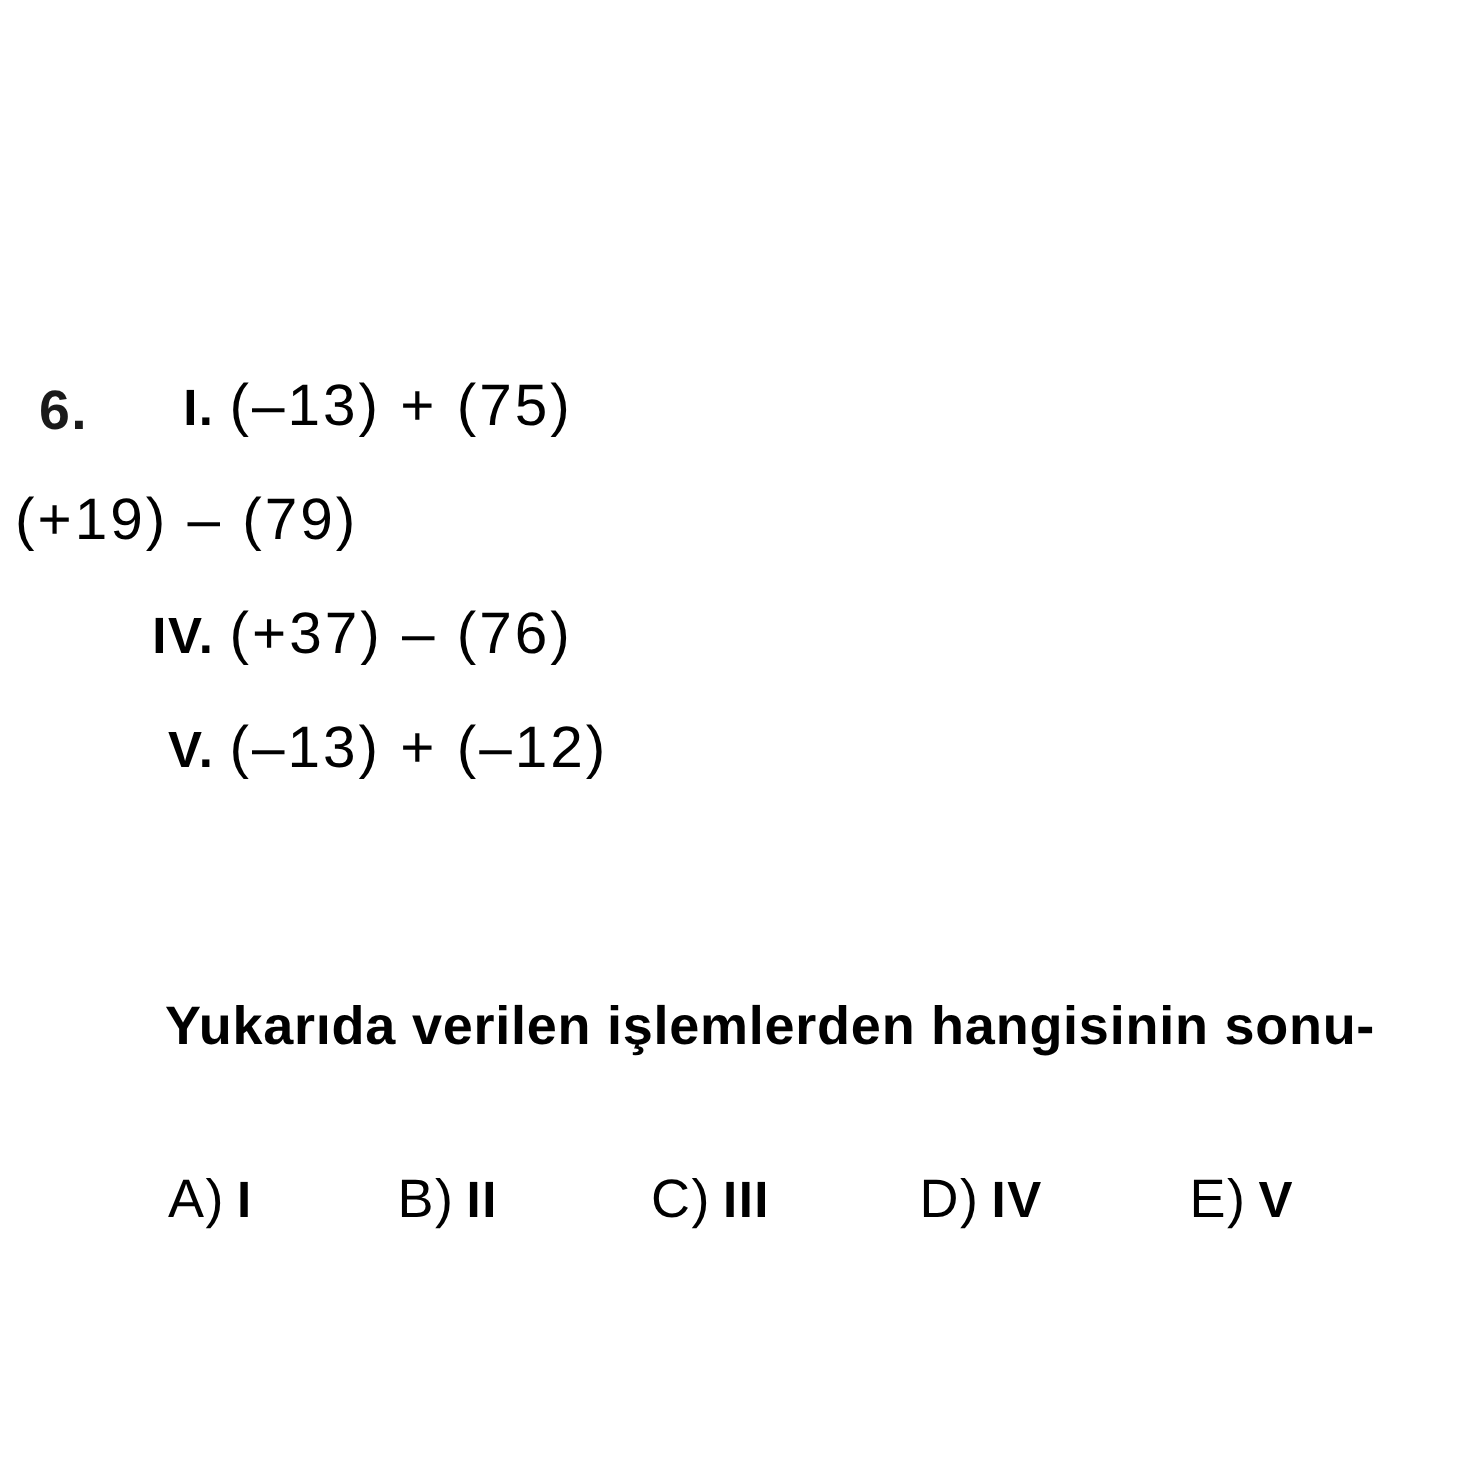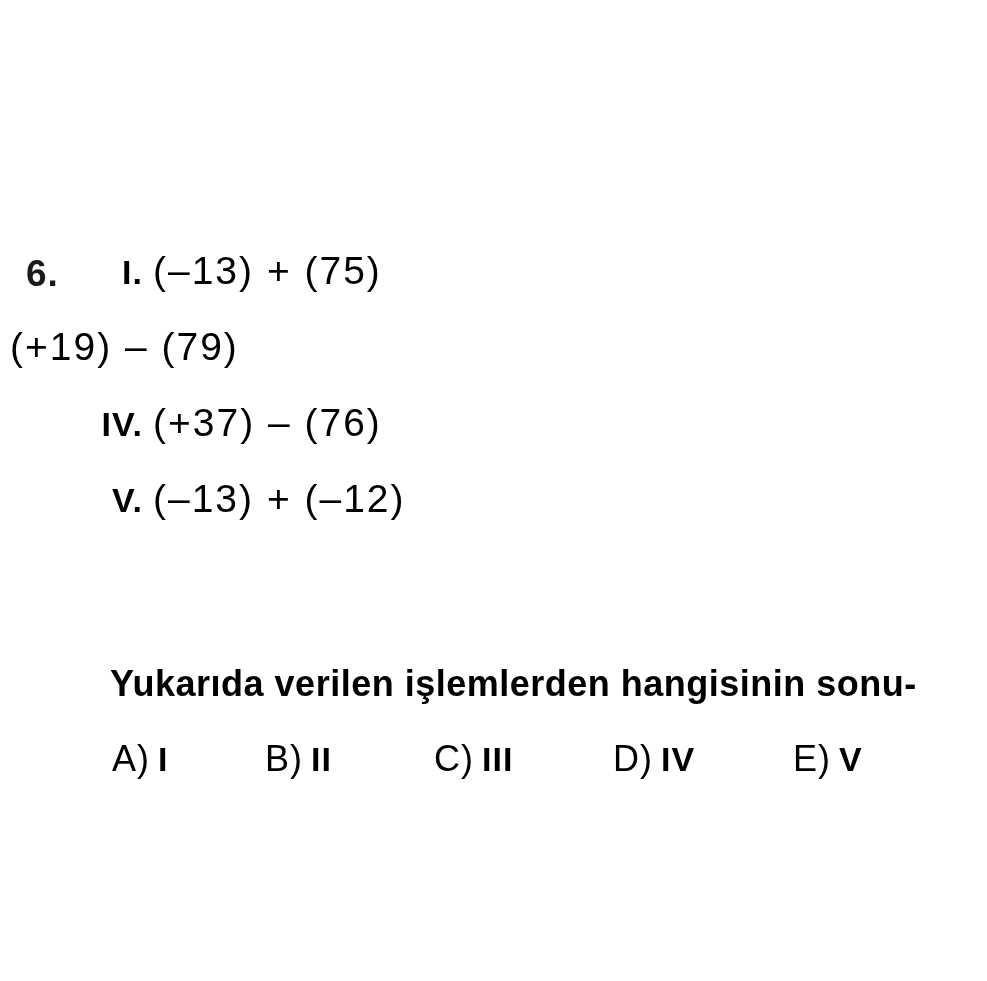--- a/index.html
+++ b/index.html
@@ -56,21 +56,21 @@
     font-size: 36px;
     font-weight: 700;
     line-height: 56px;
     letter-spacing: 0.5px;
     white-space: nowrap;
     margin-top: 14px;
   }
   .options {
     position: absolute;
     left: 0;
-    top: 738px;
+    top: 778px;
     width: 987px;
     height: 45px;
   }
   .opt {
     position: absolute;
     top: 0;
     font-size: 36px;
     font-weight: 400;
     white-space: nowrap;
     letter-spacing: 1px;

